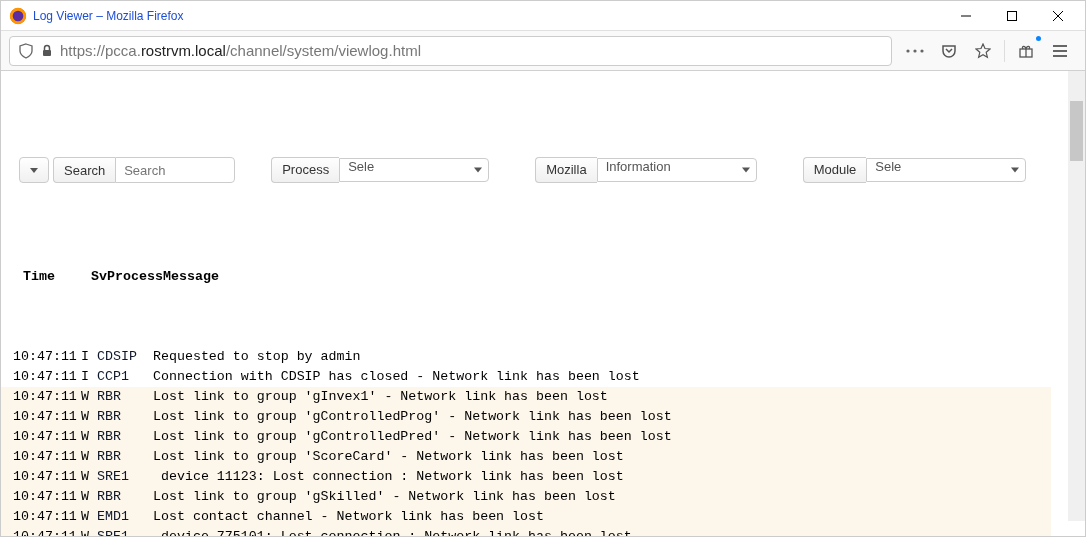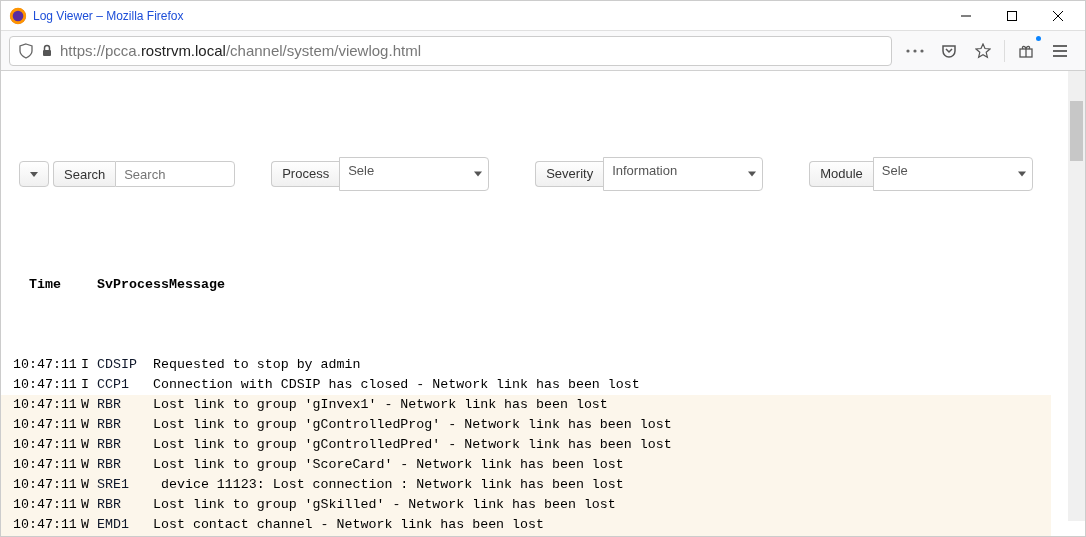--- a/index.html
+++ b/index.html
@@ -15,27 +15,27 @@
     .url-box .icon { margin-right: 6px; display: flex; align-items: center; }
     .url-text { font-size: 15px; color: #777; white-space: nowrap; overflow: hidden; }
     .url-text .dark { color: #222; }
     .nav-icon-btn { width: 34px; height: 30px; display: flex; align-items: center; justify-content: center; cursor: pointer; border-radius: 4px; }
     .toolbar { display: flex; align-items: center; padding: 6px 10px 4px 18px; gap: 0; background: #fff; }
     .dropdown-btn { width: 30px; height: 26px; border: 1px solid #ccc; border-radius: 4px; background: linear-gradient(#fff,#f0f0f0); display: flex; align-items: center; justify-content: center; cursor: pointer; margin-right: 4px; }
     .search-btn { height: 26px; padding: 0 10px; border: 1px solid #ccc; border-right: none; border-radius: 4px 0 0 4px; background: linear-gradient(#fefefe,#f0f0f0); cursor: pointer; font-size: 13px; color: #333; }
     .search-input { height: 26px; width: 120px; border: 1px solid #ccc; border-radius: 0 4px 4px 0; padding: 0 8px; font-size: 13px; color: #888; }
     .filter-group { display: flex; align-items: center; }
     .filter-label { height: 26px; padding: 0 10px; border: 1px solid #ccc; border-right: none; border-radius: 4px 0 0 4px; background: linear-gradient(#fefefe,#f0f0f0); display: flex; align-items: center; font-size: 13px; color: #333; }
-    .filter-select { height: 34px; border: 1px solid #ccc; border-radius: 0 4px 4px 0; padding: 0 22px 7px 8px; font-size: 13px; color: #555; background: #fff; position: relative; display: flex; align-items: center; cursor: pointer; }
+    .filter-select { height: 24px; border: 1px solid #ccc; border-radius: 0 4px 4px 0; padding: 0 22px 7px 8px; font-size: 13px; color: #555; background: #fff; position: relative; display: flex; align-items: center; cursor: pointer; }
     .filter-select .caret { position: absolute; right: 6px; top: 50%; transform: translateY(-50%); }
     .gap-md { width: 36px; }
     .gap-lg { width: 46px; }
     .content-area { position: relative; height: calc(537px - 30px - 40px); overflow-x: scroll; overflow-y: hidden; }
     .log-body { padding: 0; font-family: Consolas, "Courier New", monospace; font-size: 13.3px; line-height: 20px; white-space: pre; width: 1050px; }
-    .log-header { font-weight: bold; color: #000; display: flex; padding-left: 28px; }
+    .log-header { font-weight: bold; color: #000; display: flex; padding-left: 22px; }
     .log-row { display: flex; padding-left: 12px; align-items: flex-end; }
     .log-row.warn { background: #fcf6eb; }
     .col-time { width: 68px; flex-shrink: 0; }
     .col-sv { width: 16px; flex-shrink: 0; }
     .col-proc { width: 56px; flex-shrink: 0; color: #2766b0; cursor: pointer; }
     .col-procw { width: 56px; flex-shrink: 0; color: #0f172a; cursor: pointer; }
     .col-msg { flex: 1; }
     .hdr .col-proc { color: #000; cursor: default; }
     .vscroll { position: absolute; top: 0; right: 0; width: 17px; bottom: 17px; background: #f0f0f0; }
     .vscroll-thumb { position: absolute; top: 30px; left: 2px; right: 2px; height: 60px; background: #c7c7c7; border-radius: 0; }
@@ -137,21 +137,21 @@
       <div class="gap-md"></div>
       <div class="filter-group">
         <div class="filter-label">Process</div>
         <div class="filter-select" style="width:150px;">
             <span>Sele</span>
             <span class="caret caret-down"></span>
           </div>
       </div>
       <div class="gap-lg"></div>
       <div class="filter-group">
-        <div class="filter-label">Severity</div>
+        <div class="filter-label">Mozilla</div>
         <div class="filter-select" style="width:160px;">
             <span>Information</span>
             <span class="caret caret-down"></span>
           </div>
       </div>
       <div class="gap-lg"></div>
       <div class="filter-group">
         <div class="filter-label">Module</div>
         <div class="filter-select" style="width:160px;">
             <span>Sele</span>

